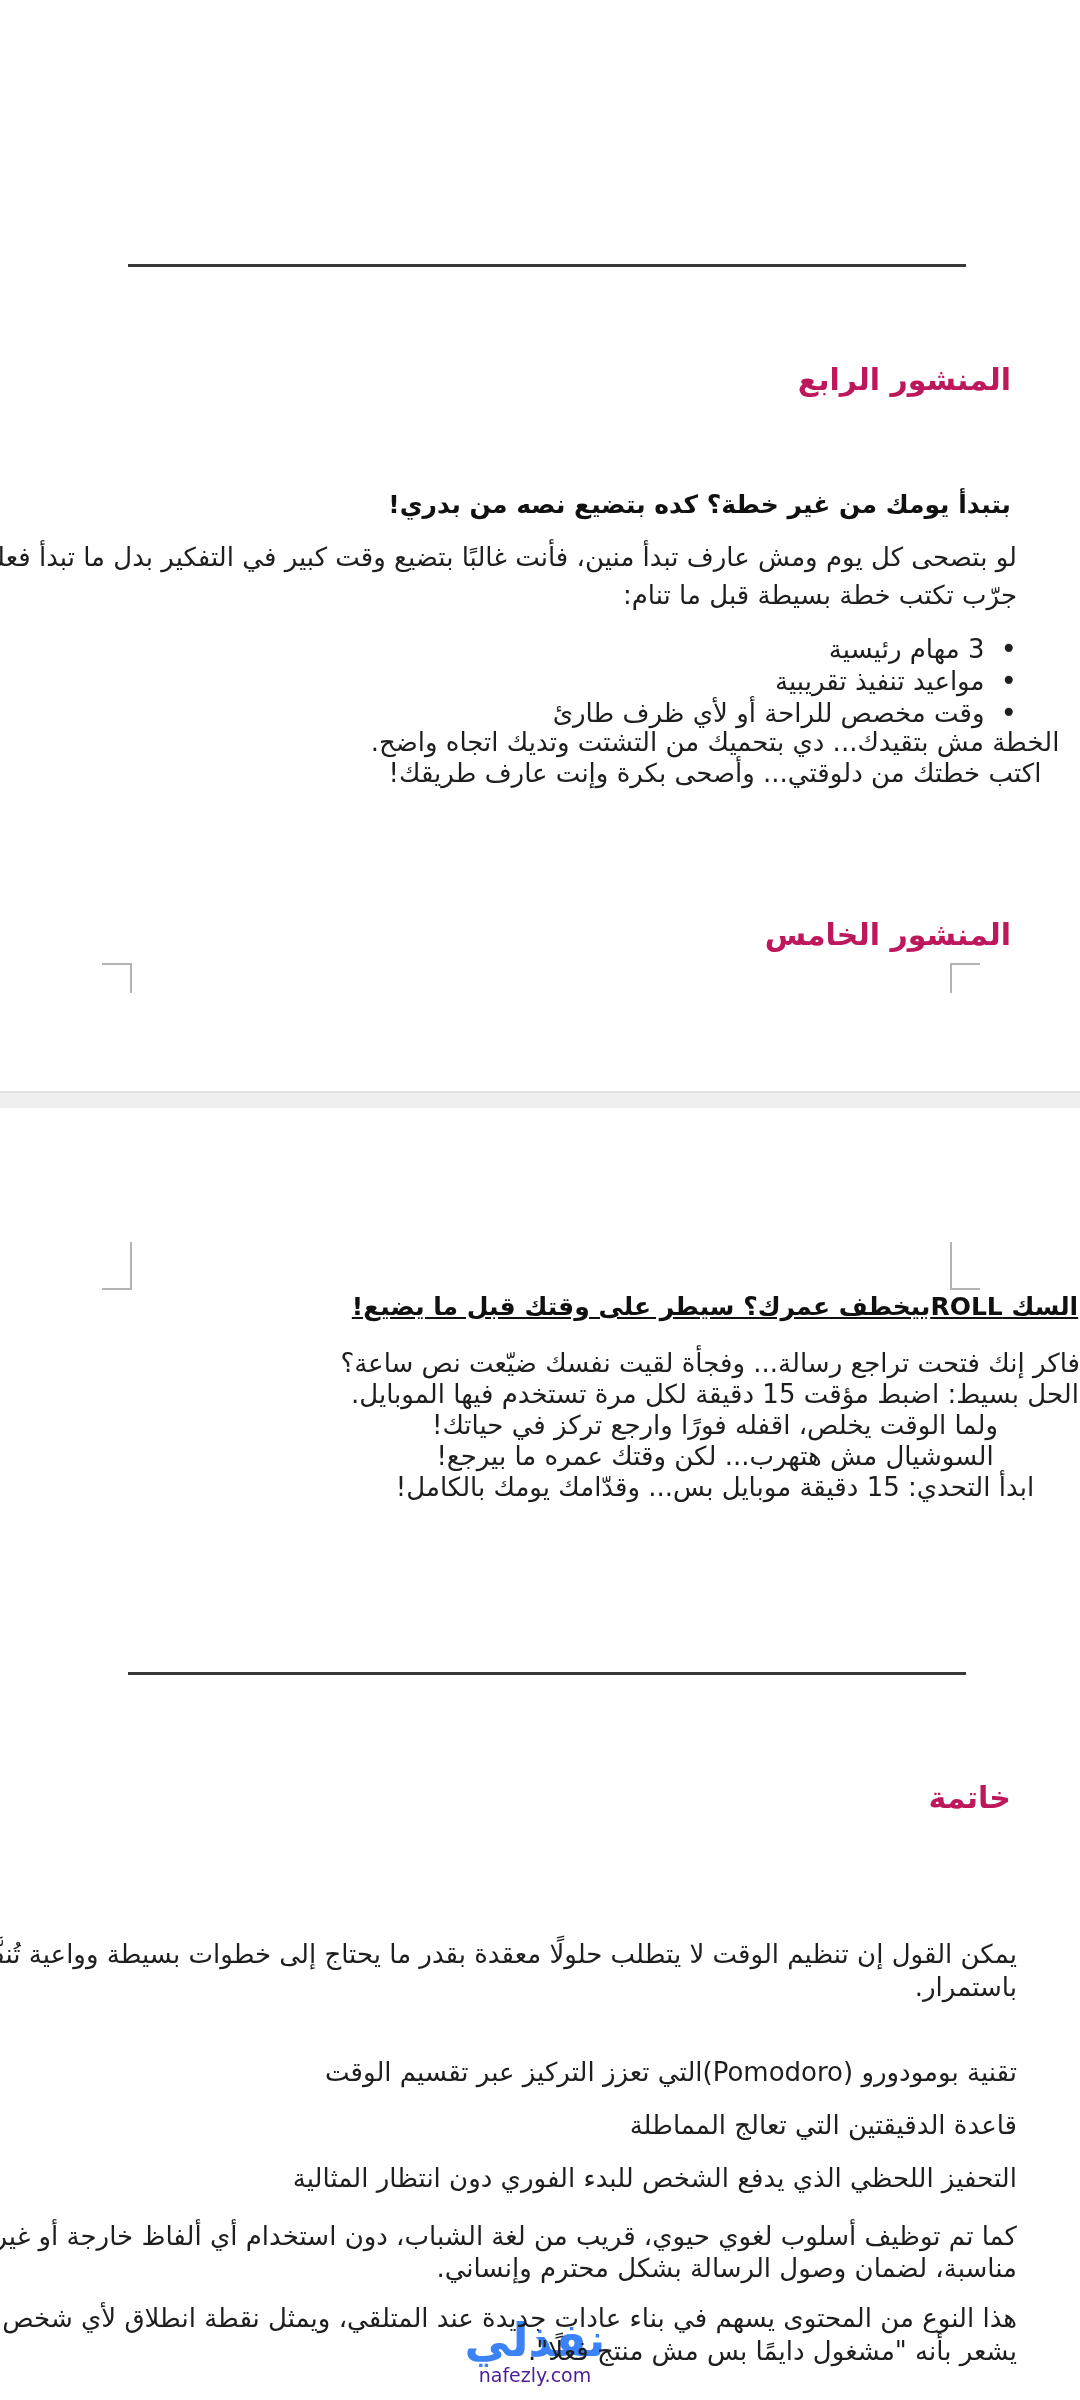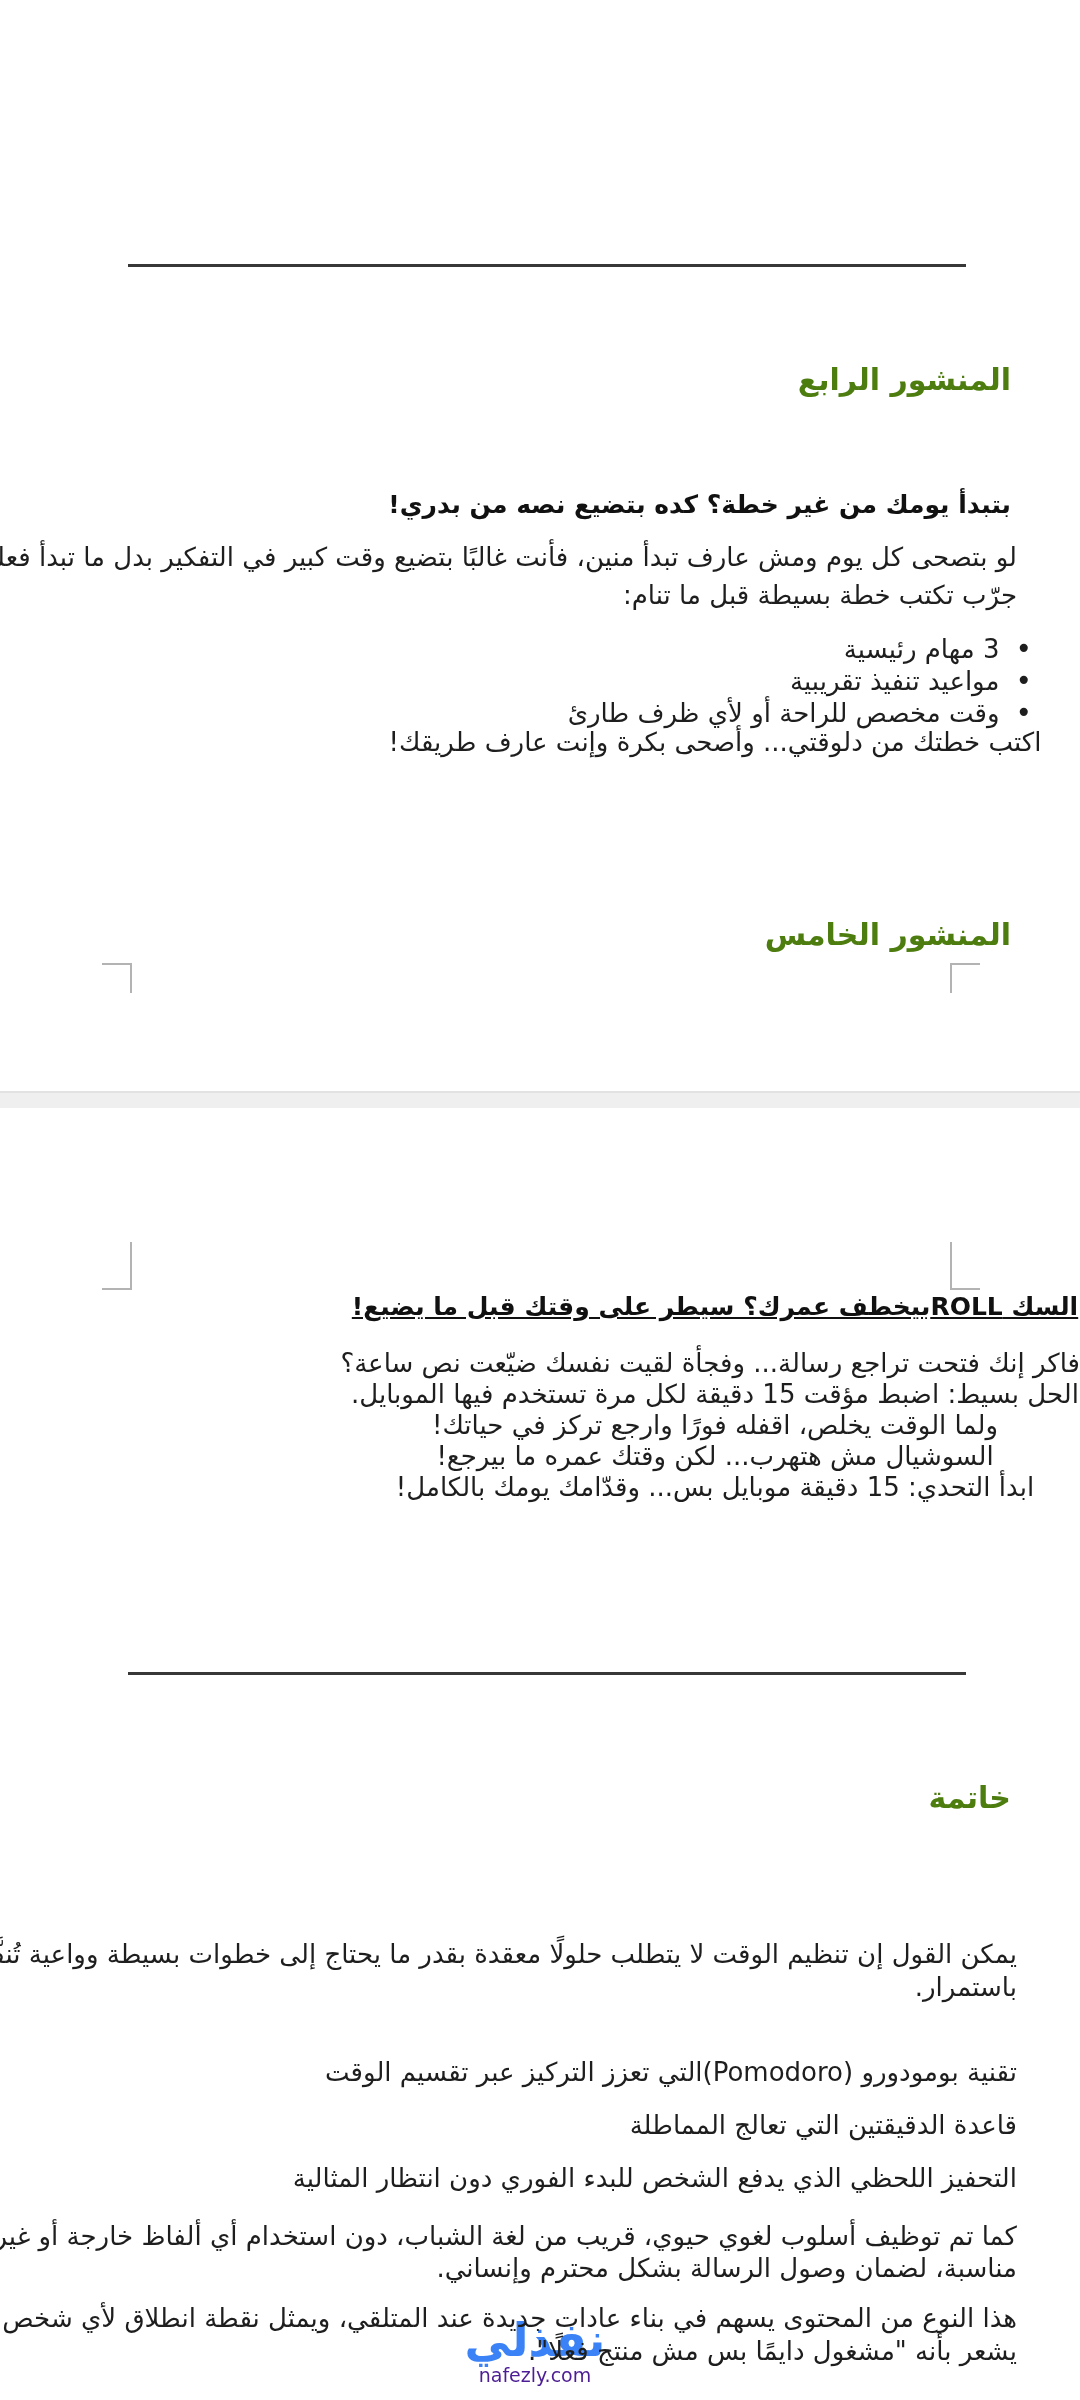--- a/index.html
+++ b/index.html
@@ -9,32 +9,32 @@
     font-family:"DejaVu Sans","Liberation Sans",sans-serif;
     color:#1e1e1e;
     direction:rtl;
     position:relative;
     overflow:hidden;
   }
   .abs{position:absolute;}
   .txt{z-index:2;}
   .rule{height:3px;background:#383838;left:128px;width:838px;z-index:2;}
   .heading{
-    font-size:30px;font-weight:bold;color:#4d7c0f;
+    font-size:30px;font-weight:bold;color:#be185d;
     right:69px;text-align:right;white-space:nowrap;z-index:2;
   }
   .hook{
     font-size:25px;font-weight:bold;color:#111111;
     text-align:center;white-space:nowrap;z-index:2;
   }
   .para{font-size:26px;line-height:38px;text-align:right;right:63px;left:63px;z-index:2;}
   .para-tight{line-height:33px;}
   .centered-block{left:350px;width:730px;text-align:center;z-index:2;}
   .line{white-space:nowrap;}
-  .bullet-list{right:48px;left:63px;font-size:26px;line-height:32px;z-index:2;}
+  .bullet-list{right:63px;left:63px;font-size:26px;line-height:32px;z-index:2;}
   .bullet-item{white-space:nowrap;}
   .dot{display:inline-block;margin-left:16px;font-size:28px;line-height:32px;}
   .corner{width:28px;z-index:1;}
   .cm-top-left-open{border-top:2px solid #b3b3b3;border-right:2px solid #b3b3b3;height:28px;}
   .cm-top-right-open{border-top:2px solid #b3b3b3;border-left:2px solid #b3b3b3;height:28px;}
   .cm-bot-left-open{border-bottom:2px solid #b3b3b3;border-right:2px solid #b3b3b3;height:46px;}
   .cm-bot-right-open{border-bottom:2px solid #b3b3b3;border-left:2px solid #b3b3b3;height:46px;}
   .page-band{left:0;right:0;top:1091px;height:15px;background:#efefef;border-top:2px solid #e2e2e2;z-index:1;}
   .watermark{left:385px;width:300px;text-align:center;z-index:0;}
   .wm-brand{font-size:46px;font-weight:bold;color:#3b82f6;line-height:48px;}
@@ -54,20 +54,21 @@
   <div class="line">جرّب تكتب خطة بسيطة قبل ما تنام:</div>
 </div>
 
 <div class="abs bullet-list" style="top:633px;">
   <div class="bullet-item"><span class="dot">•</span><span>3 مهام رئيسية</span></div>
   <div class="bullet-item"><span class="dot">•</span><span>مواعيد تنفيذ تقريبية</span></div>
   <div class="bullet-item"><span class="dot">•</span><span>وقت مخصص للراحة أو لأي ظرف طارئ</span></div>
 </div>
 
 <div class="abs centered-block" style="top:727px;font-size:26px;line-height:31px;">
+  <div class="line">الخطة مش بتقيدك... دي بتحميك من التشتت وتديك اتجاه واضح.</div>
   <div class="line">اكتب خطتك من دلوقتي... وأصحى بكرة وإنت عارف طريقك!</div>
 </div>
 
 <div class="abs heading" style="top:917px;">المنشور الخامس</div>
 
 <div class="abs corner cm-top-left-open" style="left:102px;top:963px;"></div>
 <div class="abs corner cm-top-right-open" style="left:950px;top:963px;"></div>
 
 <div class="abs page-band"></div>
 

